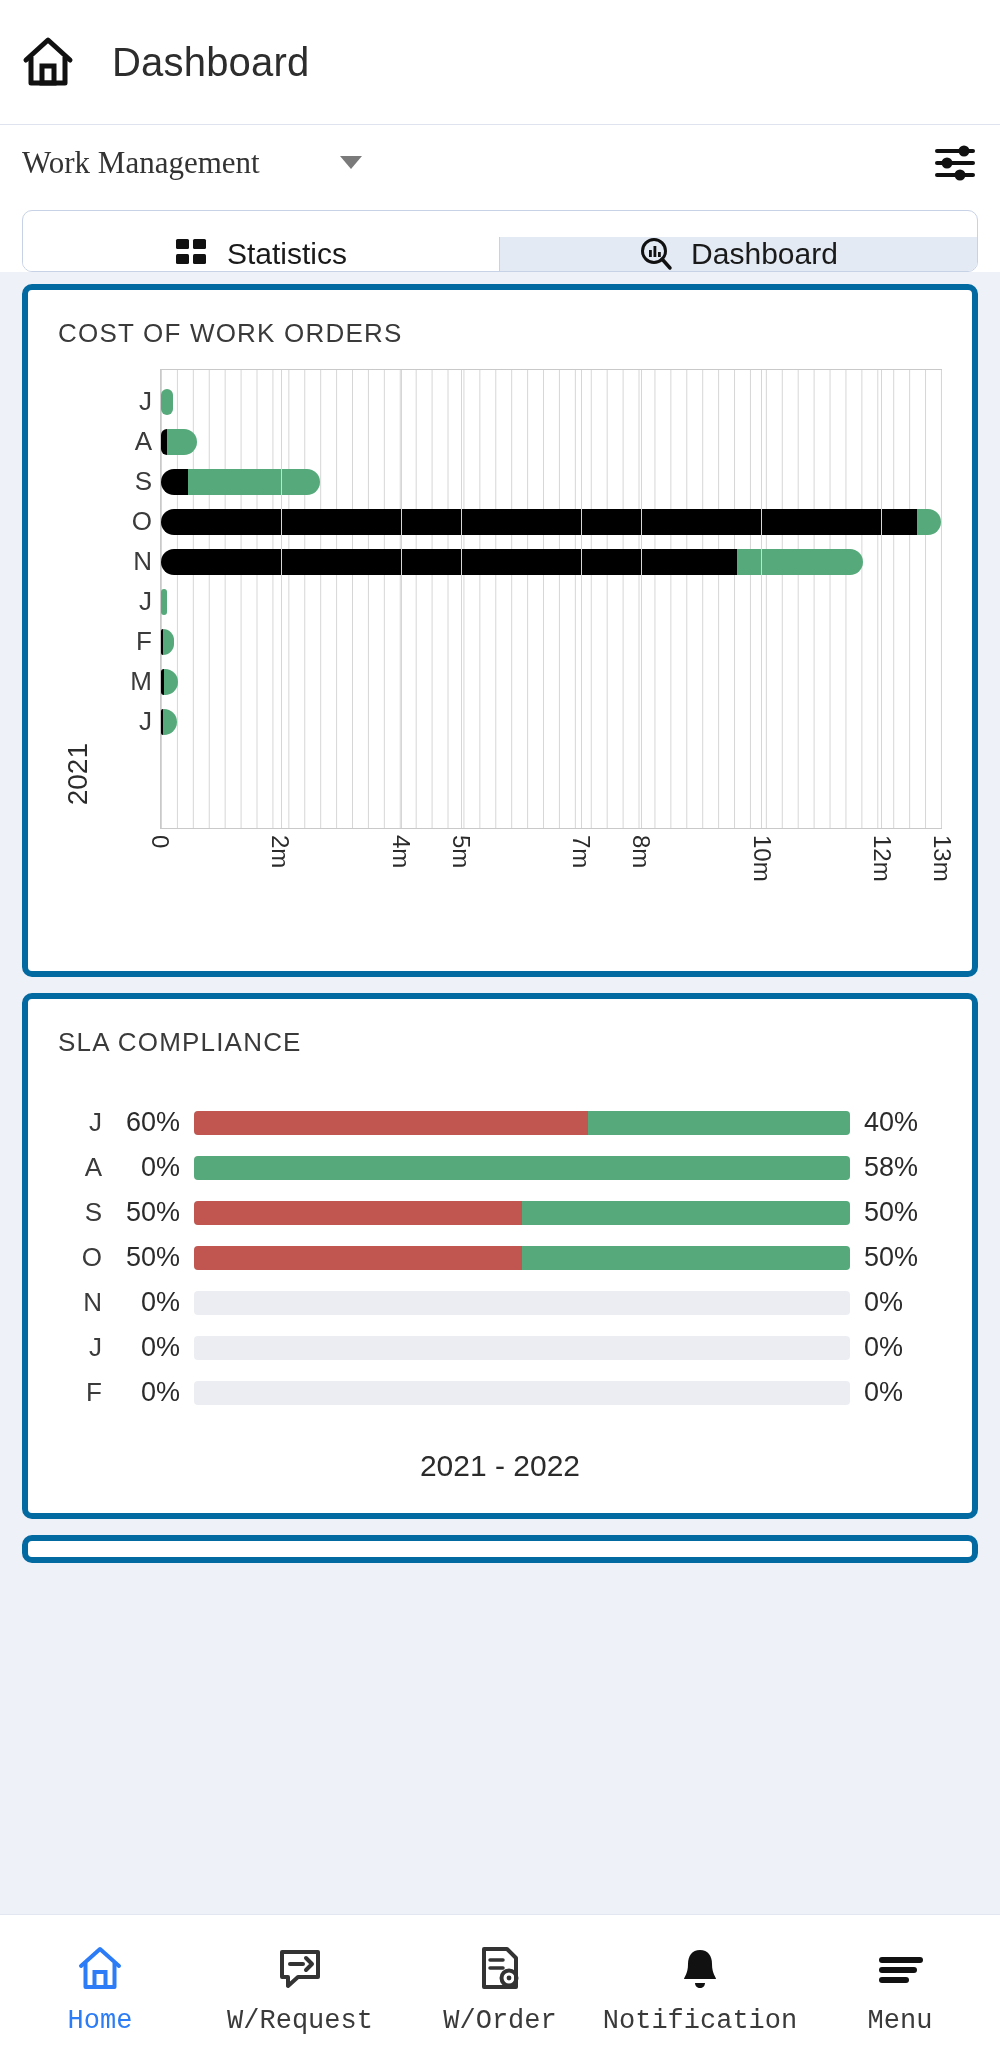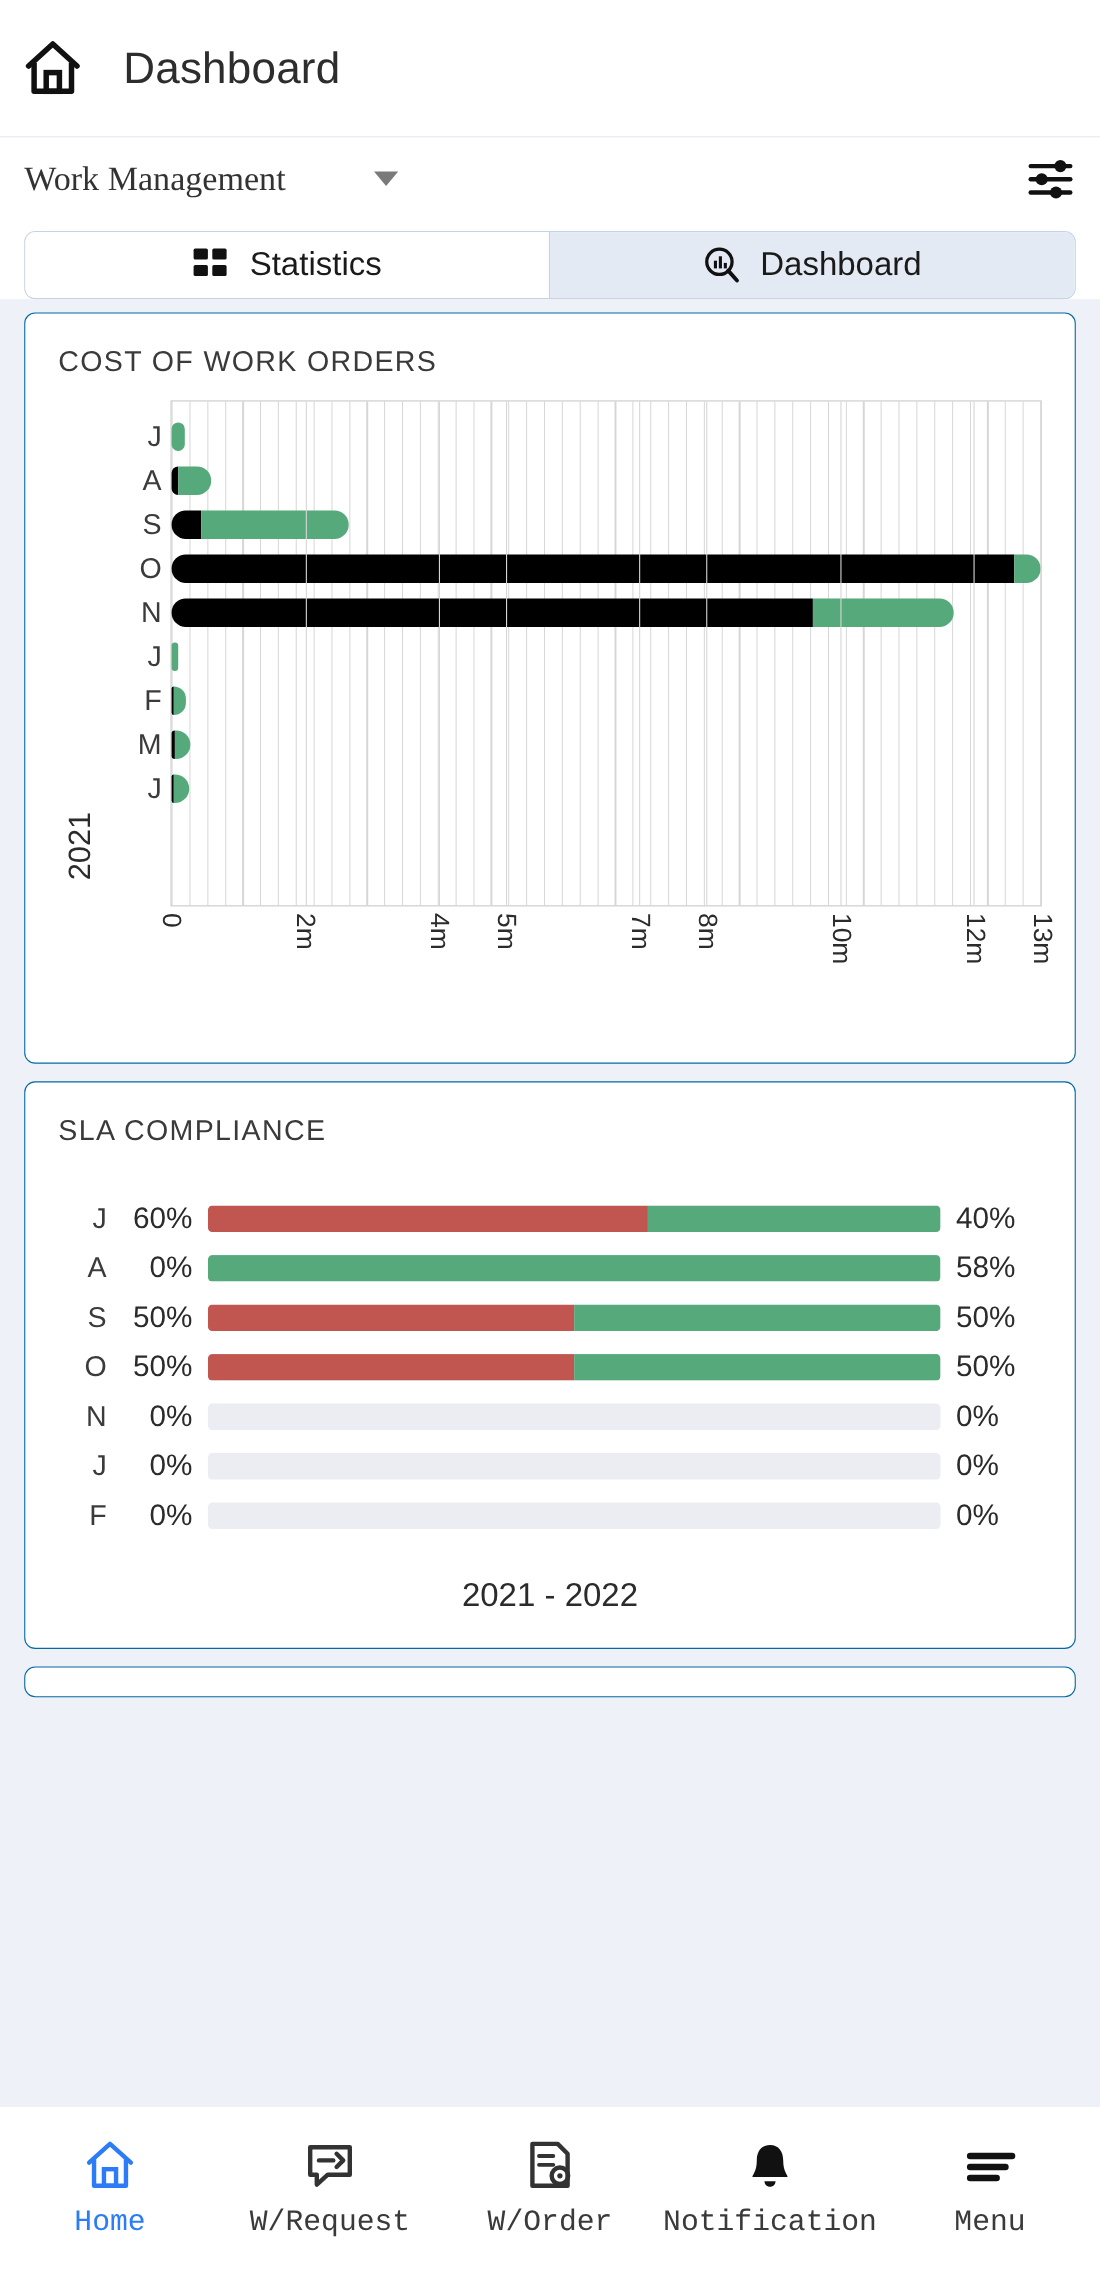--- a/index.html
+++ b/index.html
@@ -43,38 +43,39 @@
     border-top: 13px solid #7a7a7a; }
   .spacer { flex: 1 1 auto; }
   .settings-icon { width: 42px; height: 42px; }
 
   
   .tabs {
     margin: 10px 22px 0 22px;
     height: 62px; display: flex;
     border: 1px solid #c7d2e6; border-radius: 10px; overflow: hidden;
     flex: 0 0 auto;
+    align-items: flex-end;
   }
   .tab {
     flex: 1 1 50%;
     display: flex; align-items: center; justify-content: center;
     gap: 18px; font-size: 30px; color: #1a1a1a; background: #ffffff;
     border-right: 1px solid #c7d2e6;
   }
   .tab:last-child { border-right: none; }
   .tab.active { background: #e3eaf4; }
   .tab-icon { width: 34px; height: 34px; flex: 0 0 auto; }
 
   
   .body {
     flex: 1 1 auto; background: #eef1f7;
     padding: 12px 22px 0 22px; overflow: hidden;
   }
   .card {
-    background: #fff; border: 1px solid #0369a1; border-radius: 10px;
+    background: #fff; border: 6px solid #0369a1; border-radius: 10px;
     margin-bottom: 16px; padding: 28px 30px 22px 30px;
   }
   .card-title {
     font-size: 26px; color: #3a3a3a; letter-spacing: 1.2px; font-weight: 400;
   }
 
   
   .legend { display: flex; align-items: center; gap: 34px; margin-top: 36px; }
   .legend-item { display: flex; align-items: center; gap: 12px; }
   .legend-text { font-size: 28px; color: #1c1c1c; }

